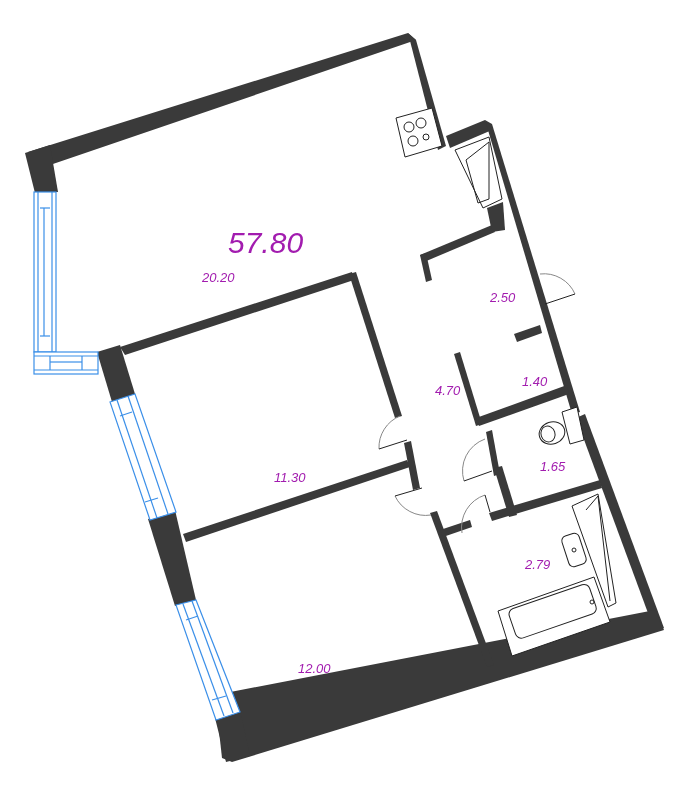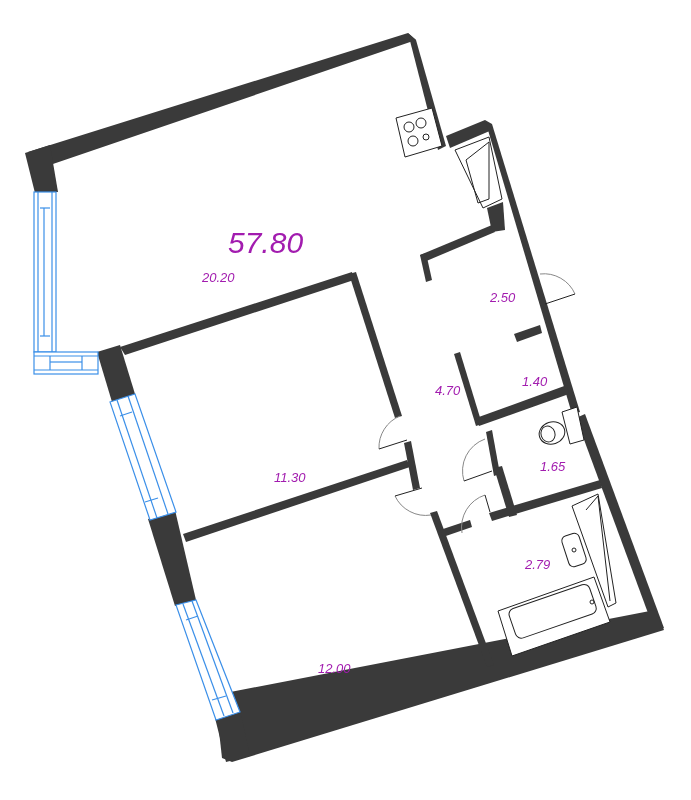--- a/index.html
+++ b/index.html
@@ -163,13 +163,13 @@
 </svg>
 
 <div class="label total" style="left:228px; top:228px;">57.80</div>
 <div class="label area" style="left:202px; top:271px;">20.20</div>
 <div class="label area" style="left:490px; top:291px;font-style:italic;">2.50</div>
 <div class="label area" style="left:522px; top:375px;">1.40</div>
 <div class="label area" style="left:435px; top:384px;">4.70</div>
 <div class="label area" style="left:540px; top:460px;">1.65</div>
 <div class="label area" style="left:238px; top:471px;margin-left:36px;">11.30</div>
 <div class="label area" style="left:525px; top:558px;">2.79</div>
-<div class="label area" style="left:318px; top:662px;">12.00</div>
+<div class="label area" style="left:298px; top:662px;">12.00</div>
 
 </body></html>

